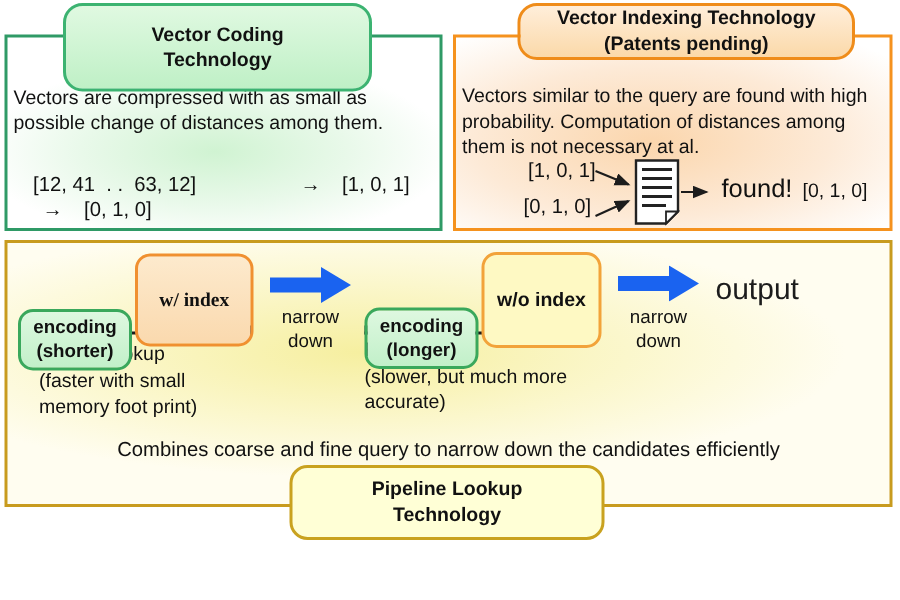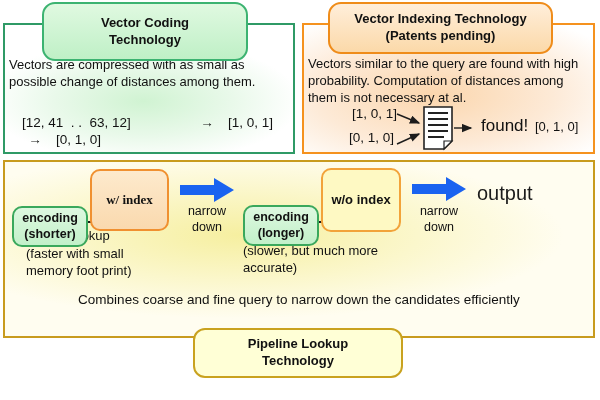--- a/index.html
+++ b/index.html
@@ -22,23 +22,23 @@
     background:radial-gradient(ellipse 55% 48% at 40% 42%, #f6efa0 0%, #fbf7cc 55%, #fffdf0 100%);
   }
   
   .title-box{
     position:absolute;z-index:3;border:2px solid;border-radius:13px;box-sizing:border-box;
     display:flex;align-items:center;justify-content:center;text-align:center;
     font-weight:bold;font-size:13px;line-height:1.3;white-space:pre-line;
   }
   #title-coding{left:42px;top:2px;width:206px;height:59px;border-color:#3cb371;
     background:linear-gradient(180deg,#e0f9e1 0%,#bff0c6 100%);}
-  #title-indexing{left:328px;top:2px;width:225px;height:52px;border-color:#ef8c1a;
+  #title-indexing{left:345px;top:2px;width:225px;height:38px;border-color:#ef8c1a;
     background:linear-gradient(180deg,#ffeeda 0%,#fbd9a9 100%);}
-  #title-pipeline{left:193px;top:328px;width:210px;height:50px;border-color:#c9a21f;
+  #title-pipeline{left:193px;top:310px;width:210px;height:50px;border-color:#c9a21f;
     border-radius:12px;background:#ffffd6;}
   
   .panel-body{position:absolute;font-size:13px;line-height:1.3;}
   #body-coding{left:9px;top:57px;width:282px;}
   #body-indexing{left:308px;top:56px;width:285px;}
   
   .vec-rows{position:absolute;left:22px;top:114px;font-size:13.5px;line-height:17px;}
   .vec-row{display:flex;align-items:center;}
   .vec-in{display:inline-block;width:172px;white-space:pre;}
   .vec-arrow{display:inline-block;width:26px;text-align:center;}

